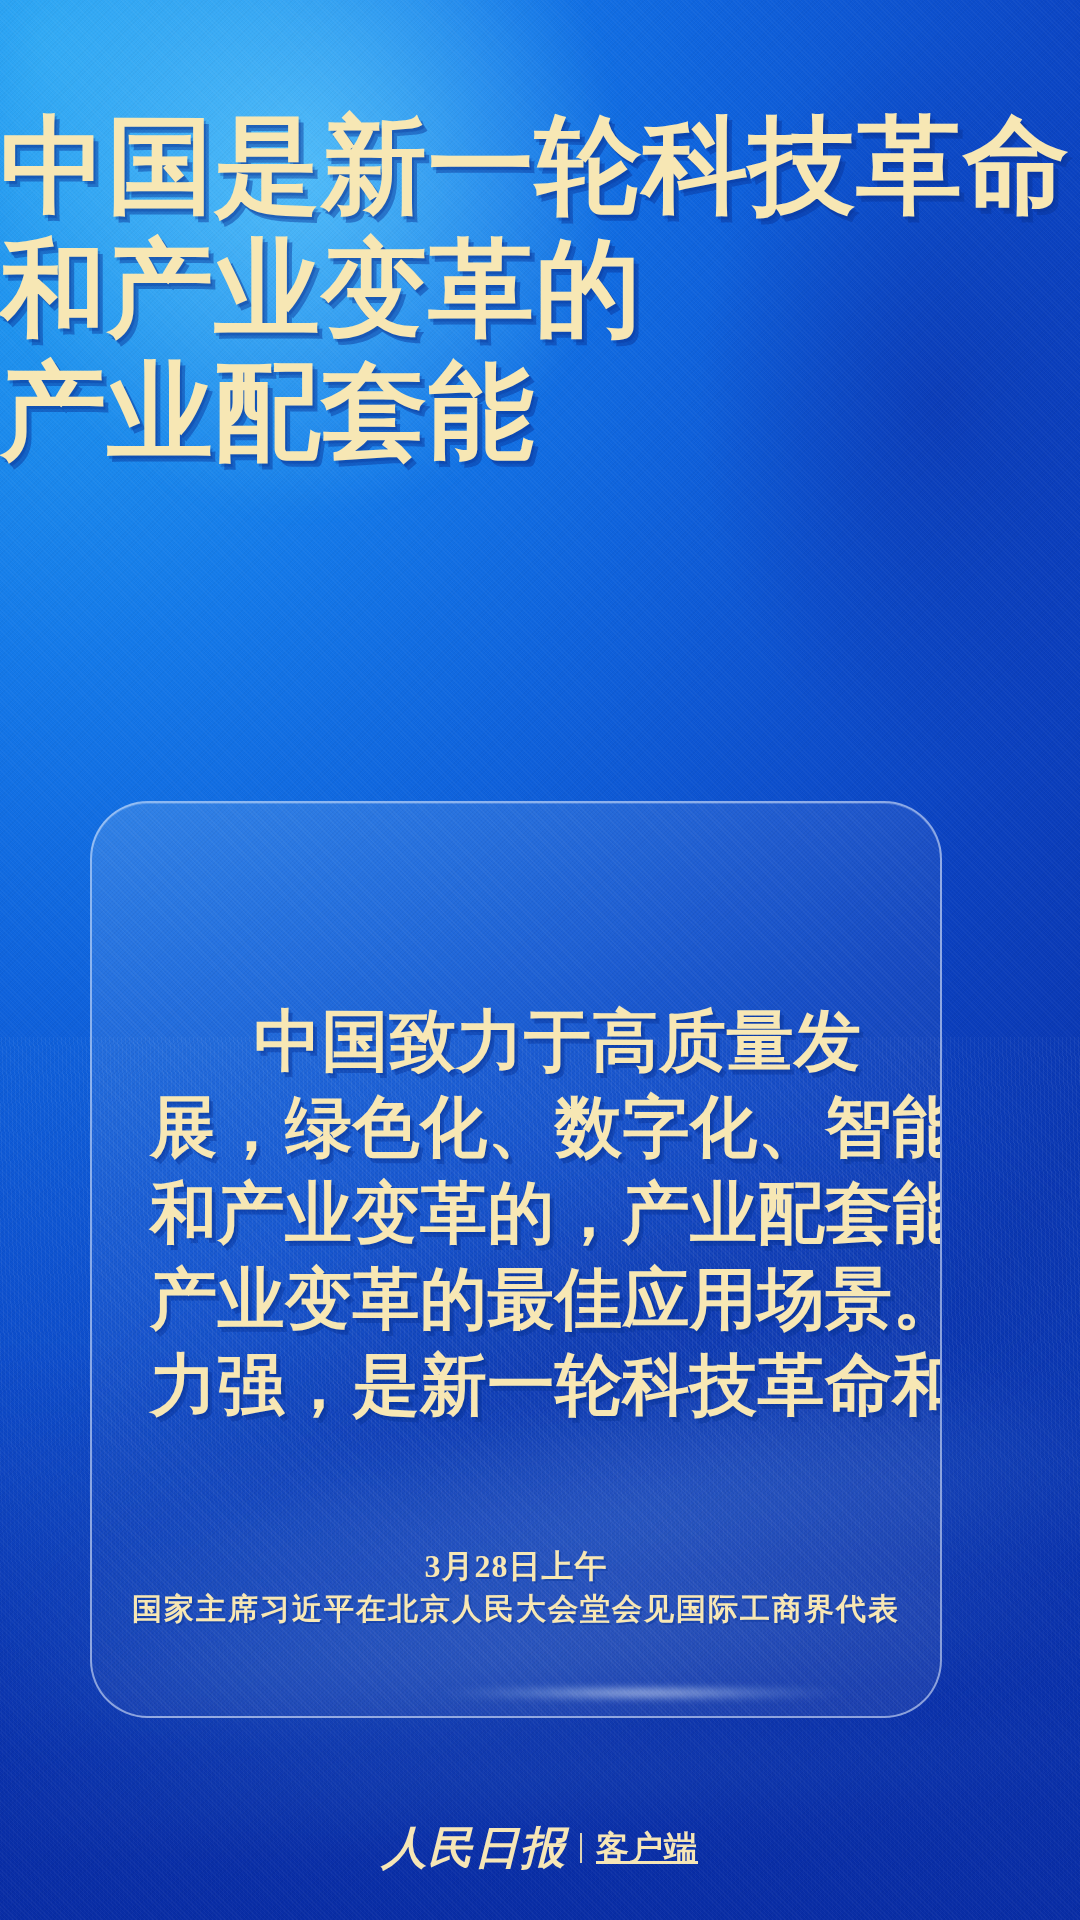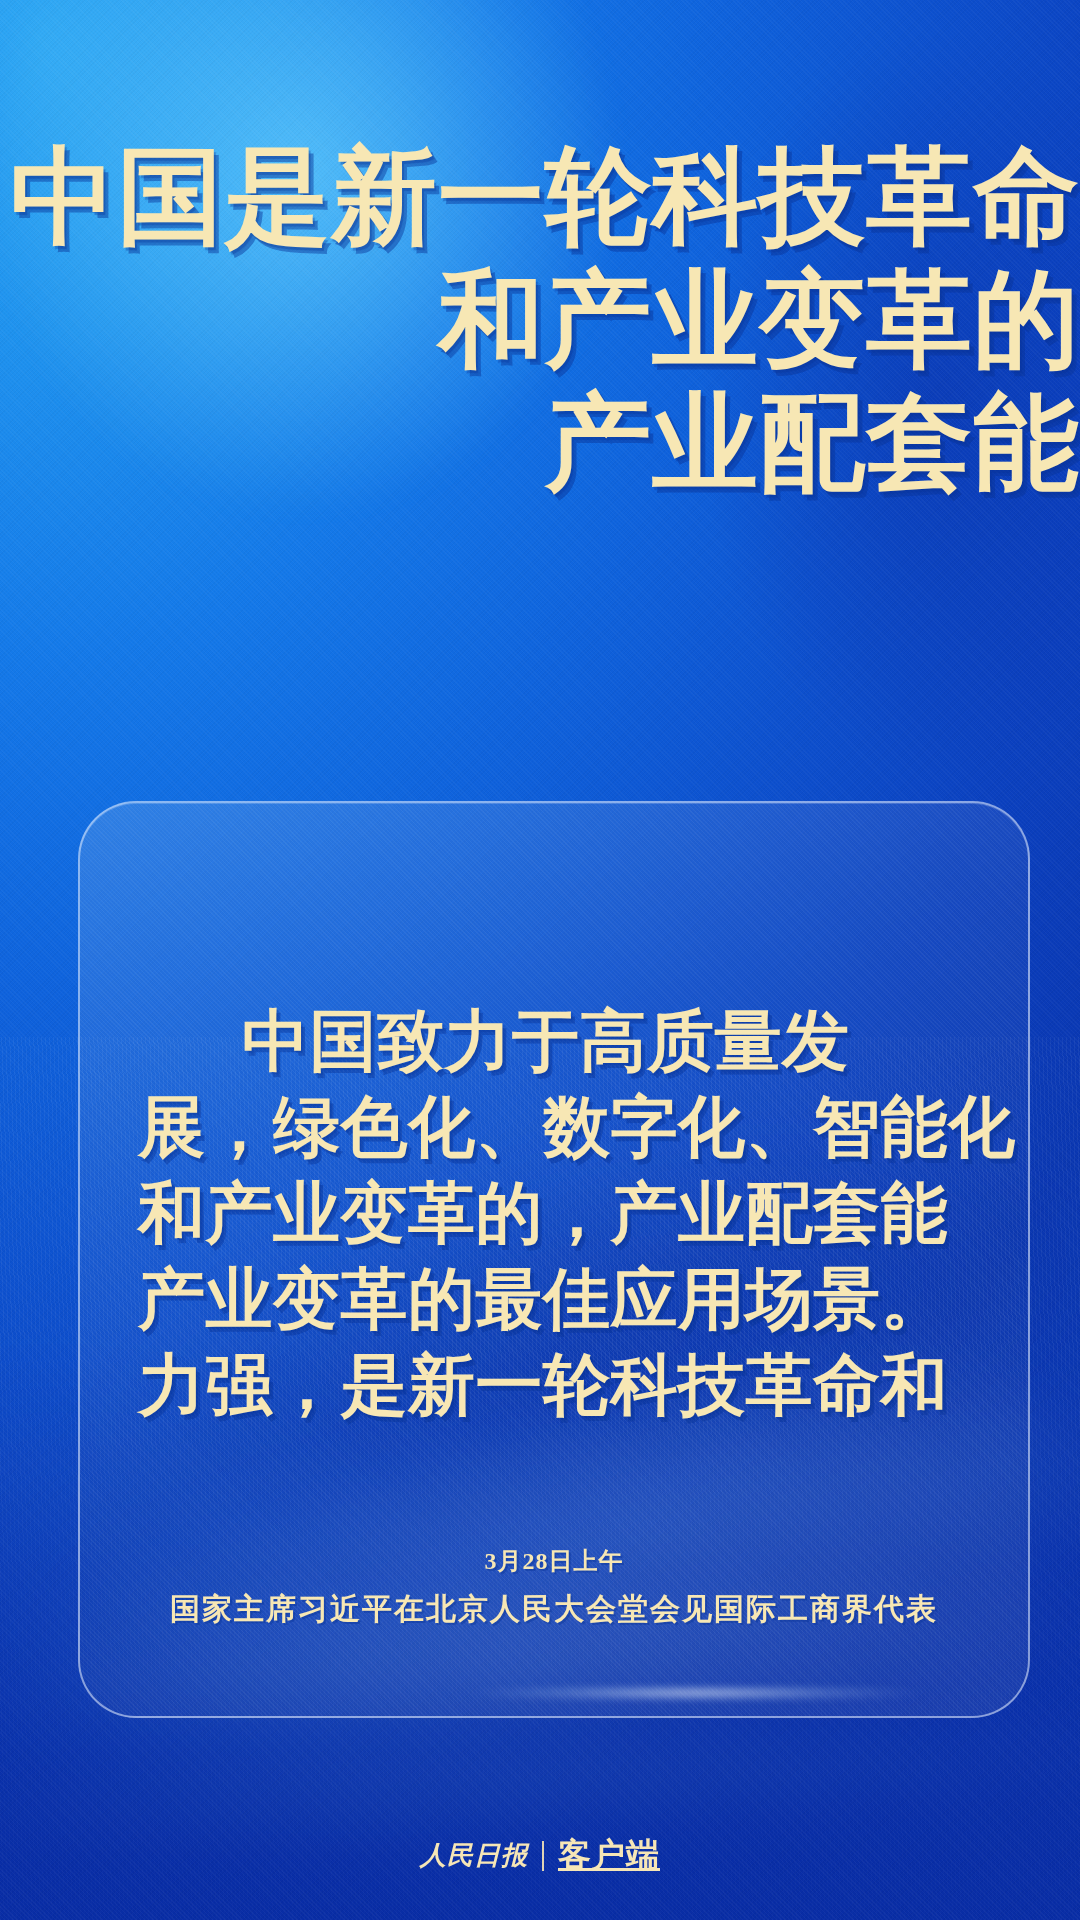--- a/index.html
+++ b/index.html
@@ -82,41 +82,41 @@
     transform:rotate(18deg); filter:blur(34px);
   }
   .silk-moire {
     position:absolute; left:0; right:0; bottom:0; height:46%;
     opacity:0.22;
     background-image:repeating-linear-gradient(88deg, rgba(255,255,255,0.22) 0 1px, rgba(255,255,255,0) 1px 4px);
   }
 
   
   .title-block {
-    position:absolute; left:0; right:0; top:135px;
-    text-align:right;
+    position:absolute; left:0; right:0; top:104px;
+    text-align:left;
     z-index:6;
   }
   .title-line {
     color:#F7E7B4;
     font-weight:bold;
     font-size:106px;
     line-height:1.16;
     letter-spacing:1px;
     text-shadow:
        5px 6px 0 rgba(8,50,150,0.45),
        2px 3px 1px rgba(8,50,150,0.35);
     white-space:nowrap;
   }
 
   
   .card {
     position:absolute;
-    left:78px; top:801px;
-    width:952px; height:917px;
+    left:90px; top:801px;
+    width:852px; height:917px;
     border-radius:58px 58px 58px 58px;
     border:2px solid rgba(232,240,255,0.55);
     background:
       linear-gradient(160deg, rgba(255,255,255,0.13) 0%, rgba(255,255,255,0.05) 34%, rgba(255,255,255,0.02) 62%, rgba(255,255,255,0.07) 100%);
     box-shadow:inset 0 1px 0 rgba(255,255,255,0.18);
     z-index:5;
     overflow:hidden;
   }
   .card-weave {
     position:absolute; inset:0;
@@ -152,45 +152,44 @@
   .quote-line.indent { padding-left:104px; }
 
   
   .attrib {
     position:absolute; left:0; right:0; bottom:86px;
     text-align:center; z-index:7;
   }
   .attrib-date {
     font-family:"Liberation Serif", serif;
     color:#F7E7B4;
-    font-size:24px;
-    font-weight:bold;
-    letter-spacing:1px;
-    margin-bottom:12px;
+    font-size:32px;
+    font-weight:bold;
+    letter-spacing:1px;
     text-shadow:2px 2px 0 rgba(8,50,150,0.40);
   }
   .attrib-desc {
     font-family:"Liberation Serif", serif;
     color:#F7E7B4;
     font-size:30px;
     font-weight:bold;
     letter-spacing:2px;
     text-shadow:2px 2px 0 rgba(8,50,150,0.40);
   }
 
   
   .footer {
     position:absolute; left:0; right:0; bottom:42px;
     display:flex; align-items:center; justify-content:center;
     gap:14px; z-index:8;
   }
   .logo-brand {
     font-family:"Liberation Serif", serif;
     color:#F6E6B6;
-    font-size:26px;
+    font-size:45px;
     font-weight:bold;
     font-style:italic;
     letter-spacing:1px;
   }
   .logo-sep {
     width:2px; height:30px;
     background:#F6E6B6;
     opacity:0.9;
   }
   .logo-app {

